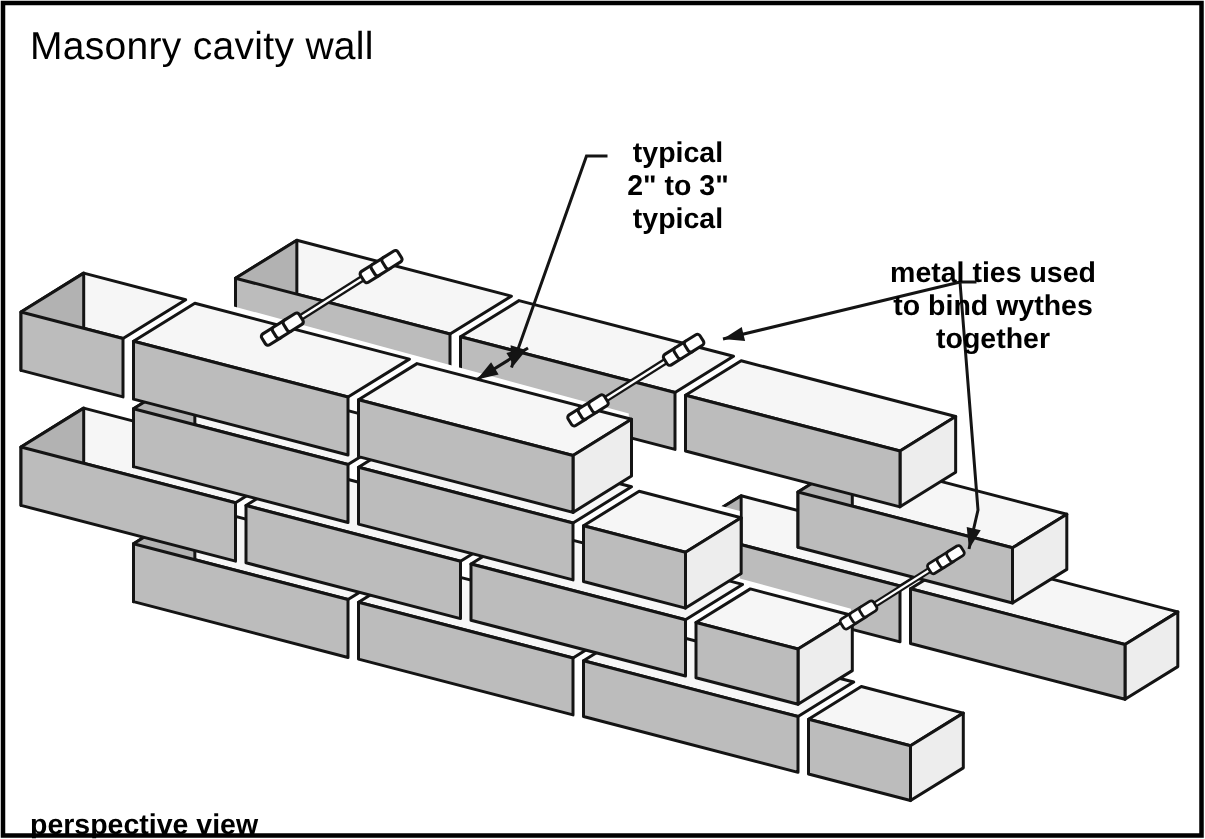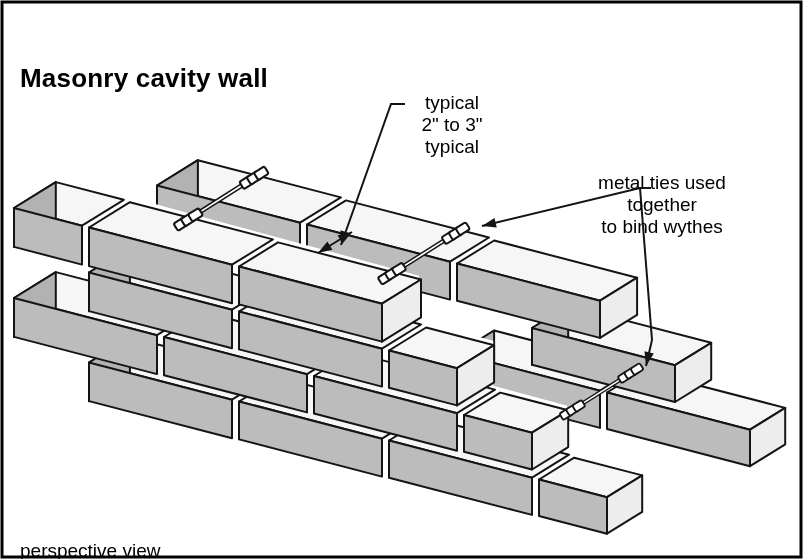--- a/index.html
+++ b/index.html
@@ -1,20 +1,20 @@
 <!DOCTYPE html>
 <html><head>
 <meta charset="utf-8">
 <style>
   html,body{margin:0;padding:0;background:#fff;}
   #figure{position:relative;width:803px;height:559px;background:#ffffff;overflow:hidden;
           font-family:"Liberation Sans","DejaVu Sans",sans-serif;}
   #scene{position:absolute;left:0;top:0;}
-  .lbl{position:absolute;color:#000;}
-  #title{left:20px;top:15px;font-size:26px;font-weight:bold;letter-spacing:.2px;margin-top:48px;}
+  .lbl{position:absolute;color:#000;font-weight:bold;}
+  #title{left:20px;top:15px;font-size:26px;font-weight:normal;letter-spacing:.2px;}
   #view-label{left:20px;top:540px;font-size:19px;}
   .callout{font-size:19px;line-height:22px;text-align:center;transform:translateX(-50%);white-space:nowrap;}
   #cavity-label{left:452px;top:92px;}
   #ties-label{left:662px;top:172px;}
 </style>
 </head>
 <body>
 
 <div id="figure">
 
@@ -133,18 +133,18 @@
   <div id="title" class="lbl">Masonry cavity wall</div>
 
   <div id="cavity-label" class="lbl callout">
     <div>typical</div>
     <div>2" to 3"</div>
     <div>typical</div>
   </div>
 
   <div id="ties-label" class="lbl callout">
     <div>metal ties used</div>
+    <div>to bind wythes</div>
     <div>together</div>
-    <div>to bind wythes</div>
   </div>
 
   <div id="view-label" class="lbl">perspective view</div>
 </div>
 
 </body></html>

